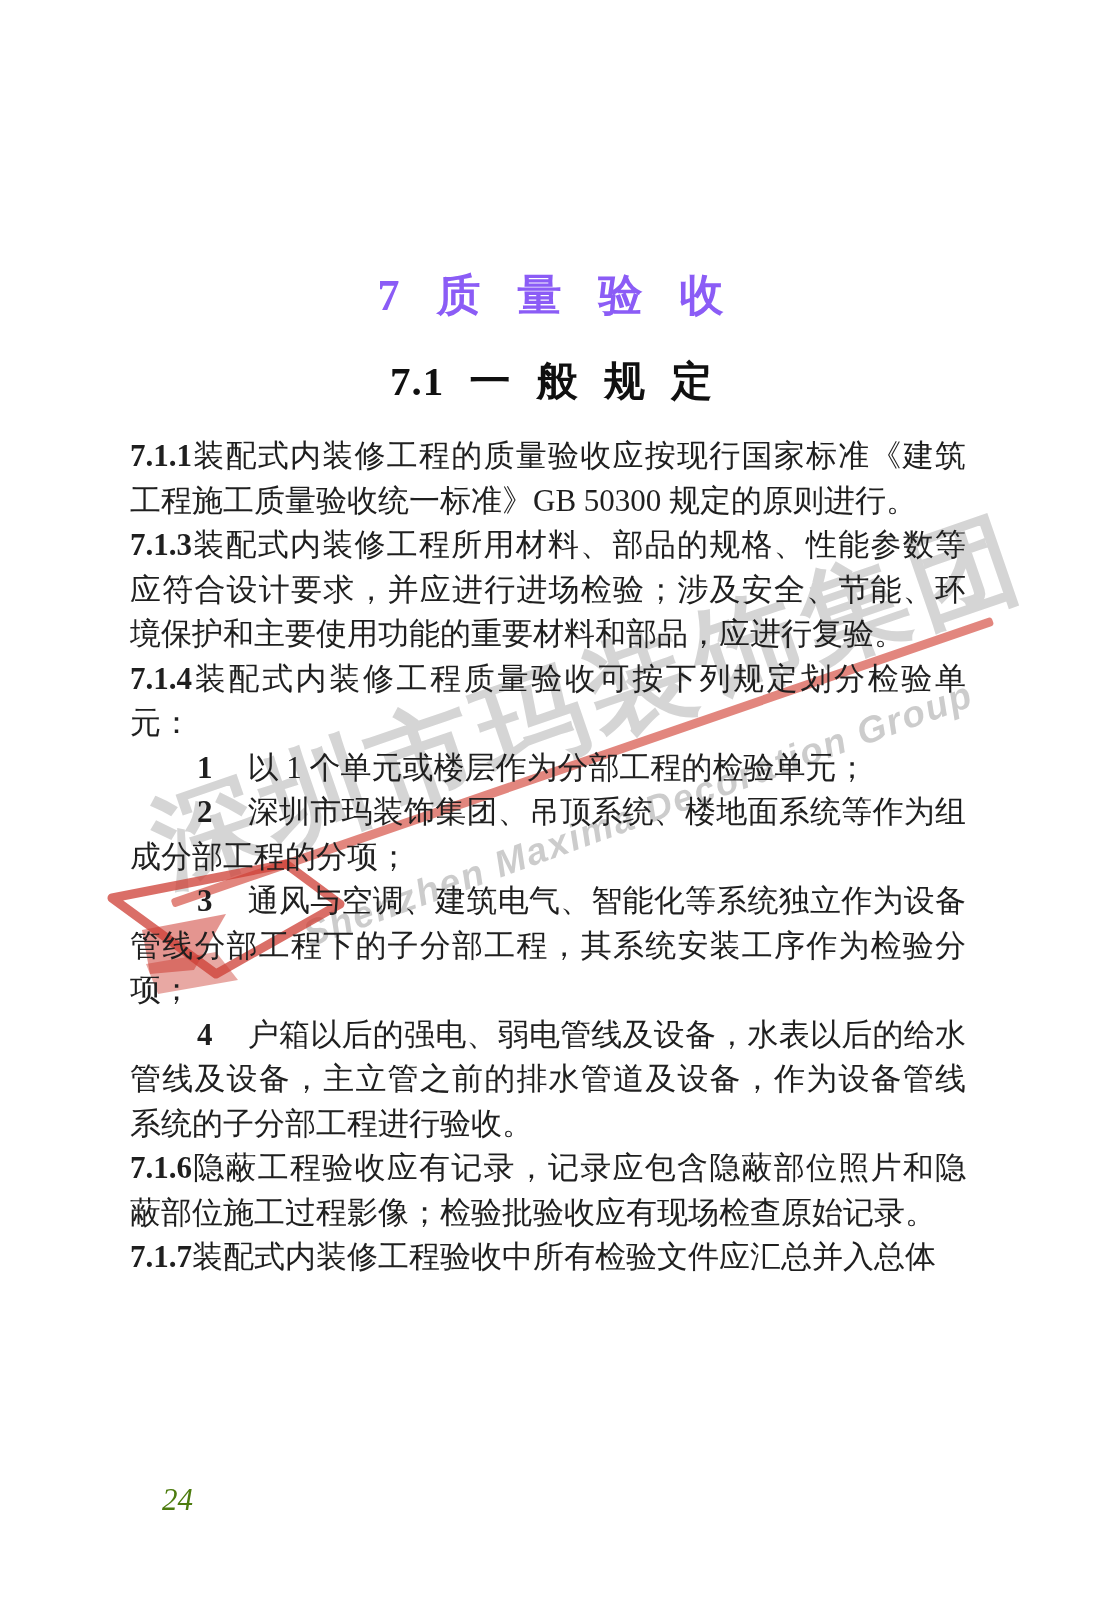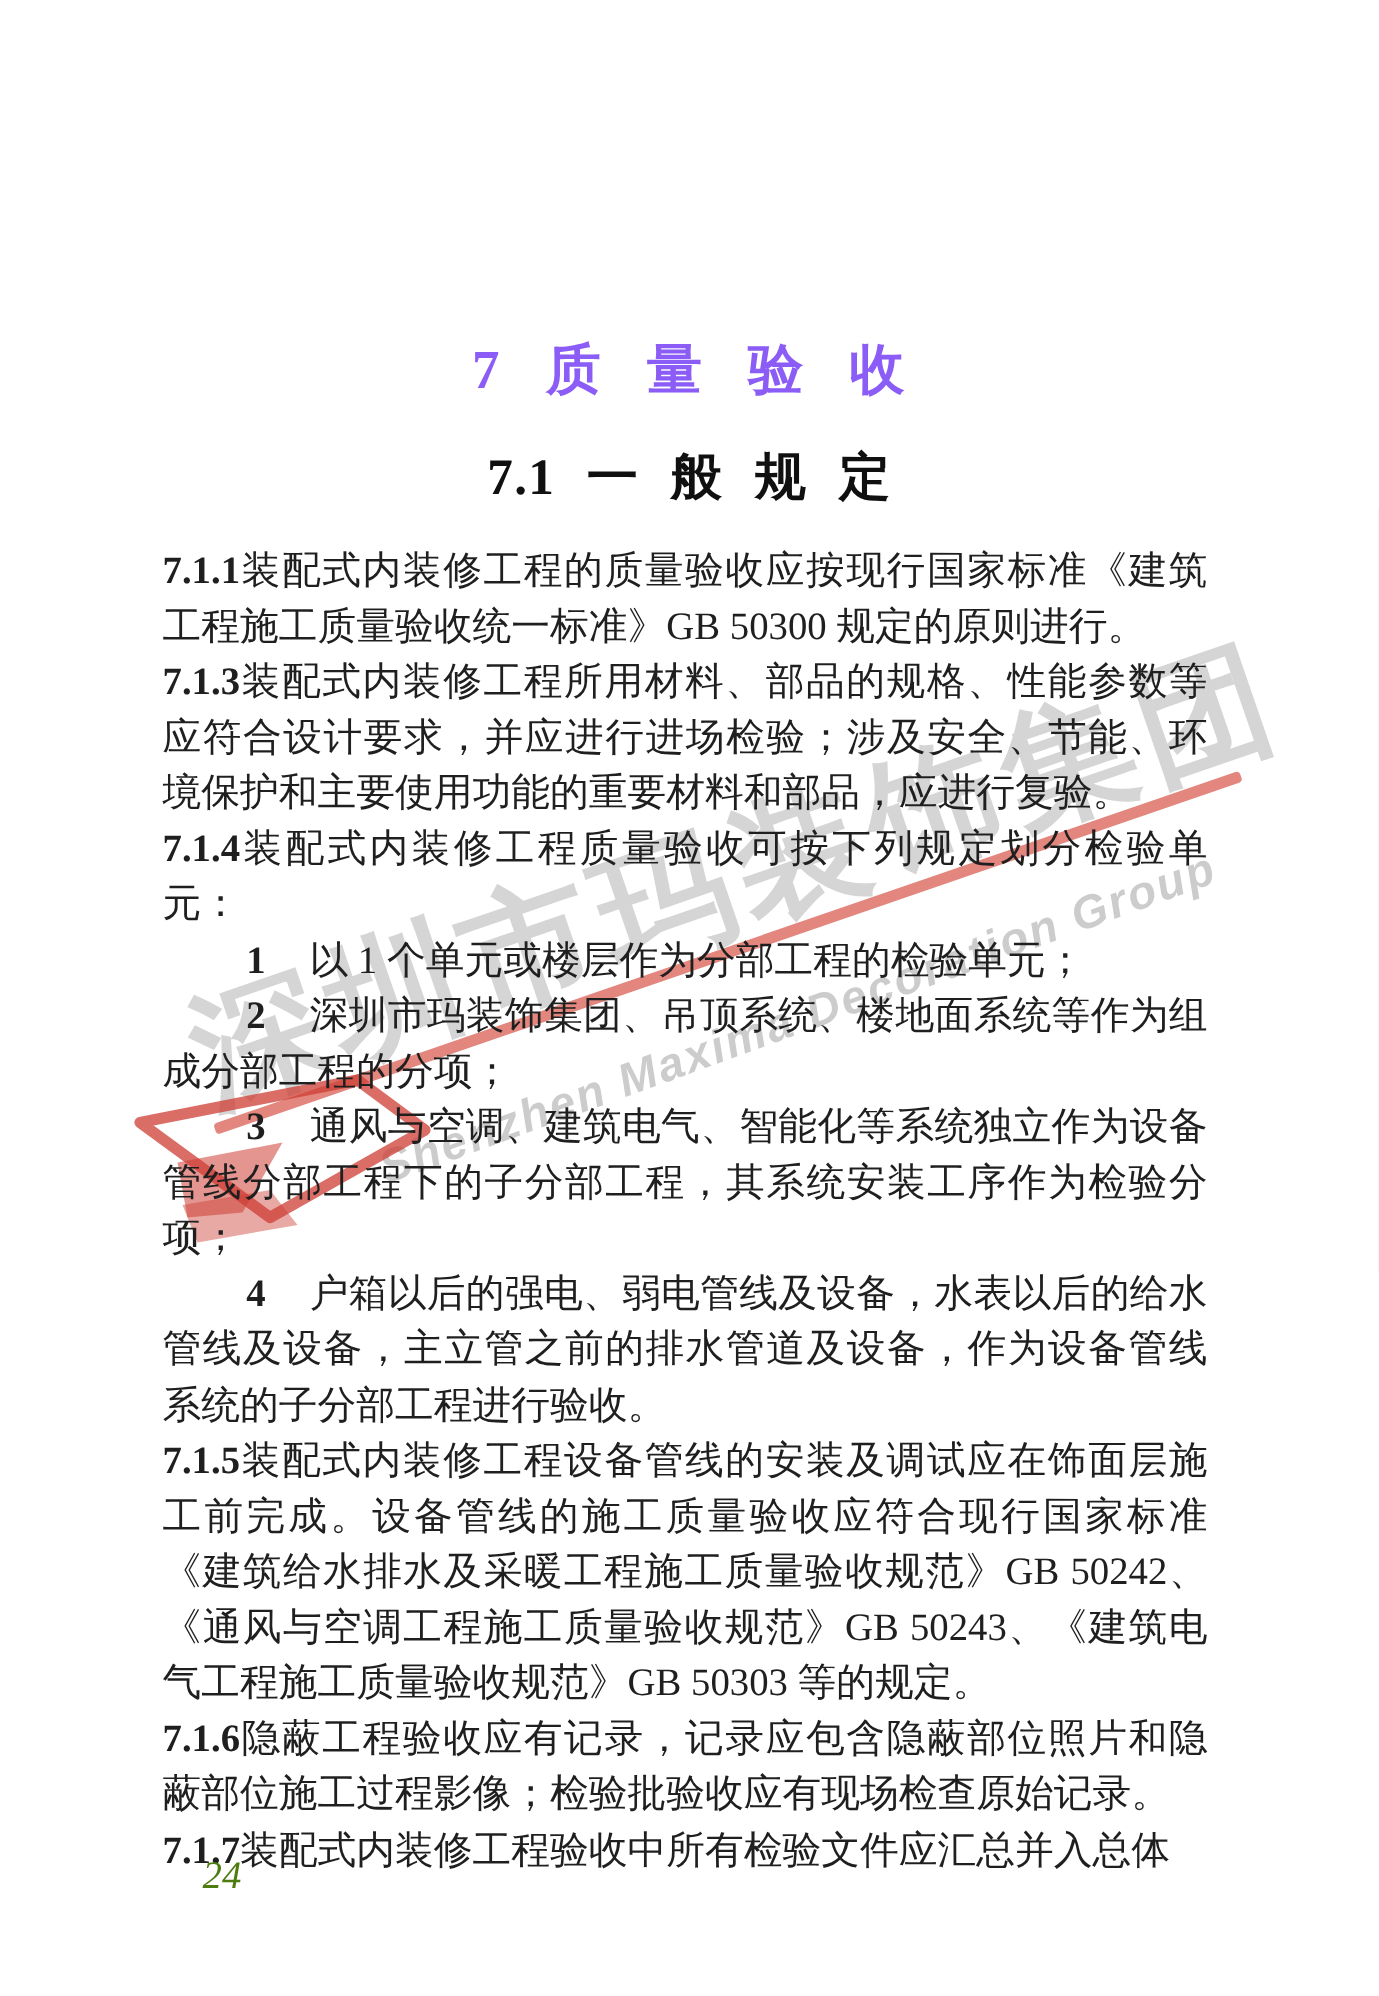--- a/index.html
+++ b/index.html
@@ -100,20 +100,19 @@
   <h2 class="section-title">7.1 一 般 规 定</h2>
 
   <div class="body-text">
     <p class="clause"><span class="num">7.1.1</span><span>装配式内装修工程的质量验收应按现行国家标准《建筑工程施工质量验收统一标准》GB 50300 规定的原则进行。</span></p>
     <p class="clause"><span class="num">7.1.3</span><span>装配式内装修工程所用材料、部品的规格、性能参数等应符合设计要求，并应进行进场检验；涉及安全、节能、环境保护和主要使用功能的重要材料和部品，应进行复验。</span></p>
     <p class="clause"><span class="num">7.1.4</span><span>装配式内装修工程质量验收可按下列规定划分检验单元：</span></p>
     <p class="subitem"><span class="num">1</span><span>以 1 个单元或楼层作为分部工程的检验单元；</span></p>
     <p class="subitem"><span class="num">2</span><span>深圳市玛装饰集团、吊顶系统、楼地面系统等作为组成分部工程的分项；</span></p>
     <p class="subitem"><span class="num">3</span><span>通风与空调、建筑电气、智能化等系统独立作为设备管线分部工程下的子分部工程，其系统安装工序作为检验分项；</span></p>
     <p class="subitem"><span class="num">4</span><span>户箱以后的强电、弱电管线及设备，水表以后的给水管线及设备，主立管之前的排水管道及设备，作为设备管线系统的子分部工程进行验收。</span></p>
-    <p class="clause"><span class="num">7.1.5</span><span>装配式内装修工程设备管线的安装及调试应在饰面层施工前完成。设备管线的施工质量验收应符合现行国家标准《建筑给水排水及采暖工程施工质量验收规范》GB 50242、《通风与空调工程施工质量验收规范》GB 50243、《建筑电气工程施工质量验收规范》GB 50303 等的规定。</span></p>
     <p class="clause"><span class="num">7.1.6</span><span>隐蔽工程验收应有记录，记录应包含隐蔽部位照片和隐蔽部位施工过程影像；检验批验收应有现场检查原始记录。</span></p>
     <p class="clause"><span class="num">7.1.7</span><span>装配式内装修工程验收中所有检验文件应汇总并入总体</span></p>
   </div>
 
   <div class="page-number">24</div>
 
 </div>
 
 </body></html>

